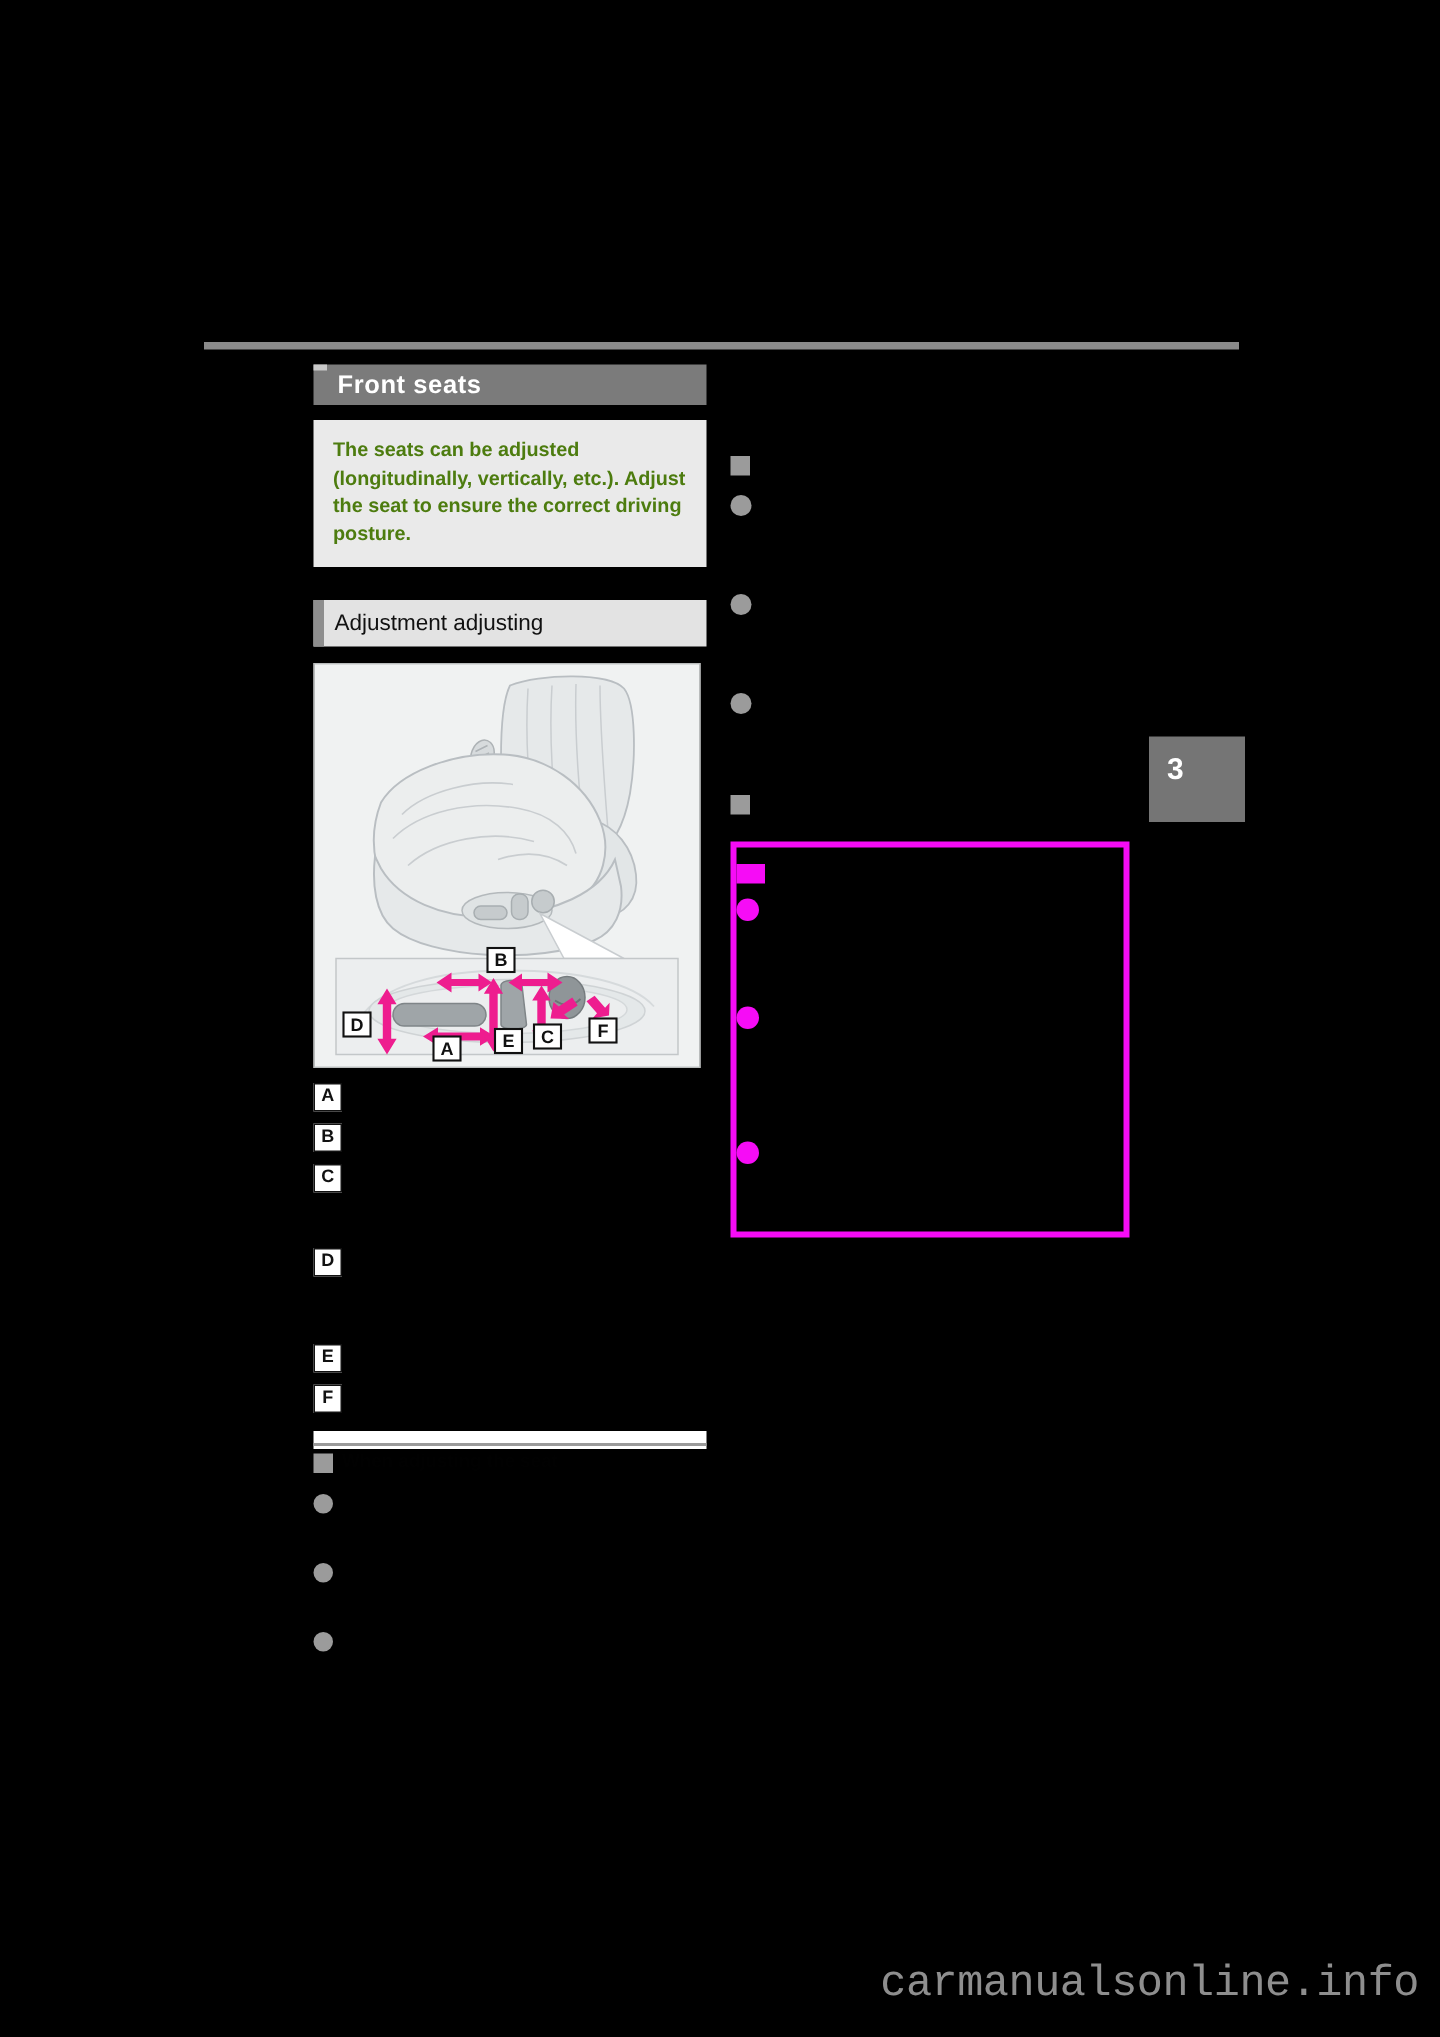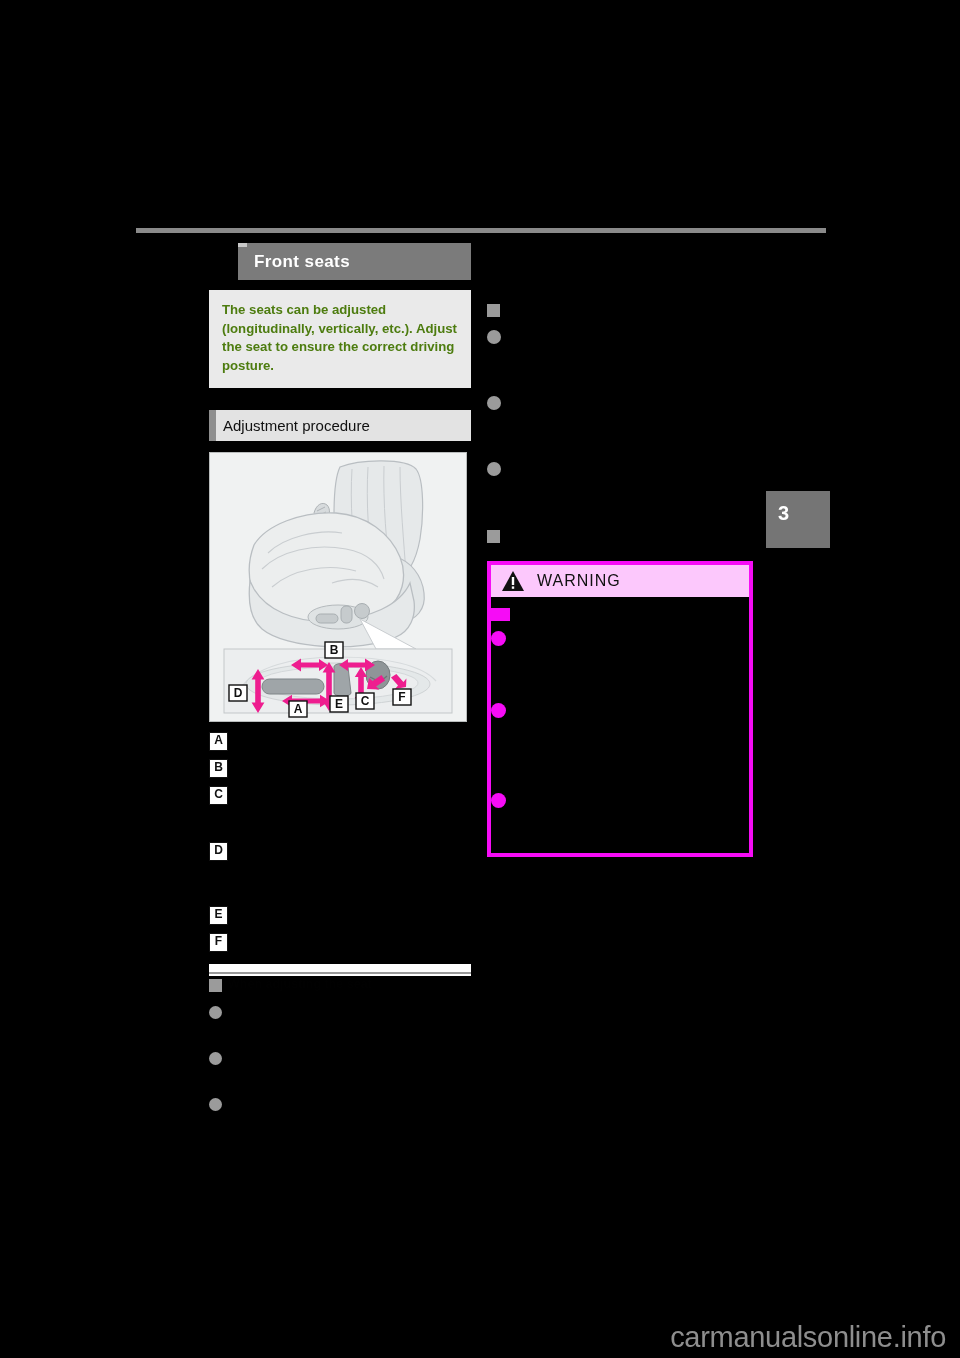--- a/index.html
+++ b/index.html
@@ -65,26 +65,25 @@
     position: absolute;
     left: 487px;
     top: 243px;
     width: 266px;
   }
 
   
   .banner {
     position: relative;
     background: #7b7b7b;
-    height: 37px;
+    height: 27px;
     box-sizing: border-box;
     padding: 0 0 0 16px;
     display: flex;
     align-items: center;
-    margin-left: 29px;
   }
   .banner::before {
     content: "";
     position: absolute;
     left: 0;
     top: 0;
     width: 9px;
     height: 4px;
     background: #c9c9c9;
   }
@@ -297,24 +296,24 @@
     flex: 0 0 auto;
     margin-top: 2px;
   }
   .w-row { display: flex; align-items: flex-start; }
   .w-row .redacted { margin-left: 5px; }
 
   
   .watermark {
     position: absolute;
     right: 14px;
-    bottom: 4px;
+    bottom: 19px;
     color: #8e8e8e;
     font-size: 29px;
-    font-family: Liberation Sans, sans-serif;
+    font-family: Liberation Mono, monospace;
     letter-spacing: -0.3px;
     margin-left: 10px;
   }
 </style>
 </head>
 <body>
 
 <div id="page">
 
   <div class="top-rule"></div>
@@ -327,21 +326,21 @@
 
     <div class="banner">
       <span class="title">Front seats</span>
     </div>
 
     <div class="intro-box">
       <p>The seats can be adjusted (longitudinally, vertically, etc.). Adjust the seat to ensure the correct driving posture.</p>
     </div>
 
     <div class="subbar">
-      <span class="sub-title">Adjustment procedure</span>
+      <span class="sub-title">Adjustment adjusting</span>
     </div>
 
     <div class="figure">
       <svg width="256" height="268" viewBox="0 0 256 268">
         <rect x="0" y="0" width="256" height="268" fill="#f0f2f2"></rect>
 
         <g stroke="#b9bec2" stroke-width="1.2" fill="#e6e9ea">
           <path d="M130 14 C150 6 196 5 206 16 C214 26 214 62 210 86 C206 108 198 122 186 128
                    C168 136 146 134 136 126 C128 118 124 92 124 62 C124 40 126 22 130 14 Z"></path>
         </g>
@@ -517,28 +516,20 @@
       <span class="r-dot"></span>
       <span class="redacted" style="height:52px"></span>
     </div>
 
     <div class="r-row" style="margin-top:16px">
       <span class="r-sq"></span>
       <span class="redacted" style="height:15px"></span>
     </div>
 
     <div class="warning-box">
-      <div class="warning-head">
-        <svg class="warn-tri" width="24" height="22" viewBox="0 0 24 22">
-          <path d="M12 1 L23 21 L1 21 Z" fill="#111111"></path>
-          <rect x="10.8" y="7" width="2.4" height="8" fill="#ffffff"></rect>
-          <rect x="10.8" y="16.4" width="2.4" height="2.4" fill="#ffffff"></rect>
-        </svg>
-        <span class="w-label">WARNING</span>
-      </div>
 
       <div class="warning-body">
         <div class="w-row" style="margin-top:2px">
           <span class="w-sq"></span>
           <span class="redacted" style="height:15px"></span>
         </div>
 
         <div class="w-row" style="margin-top:7px">
           <span class="w-dot"></span>
           <span class="redacted" style="height:68px"></span>

